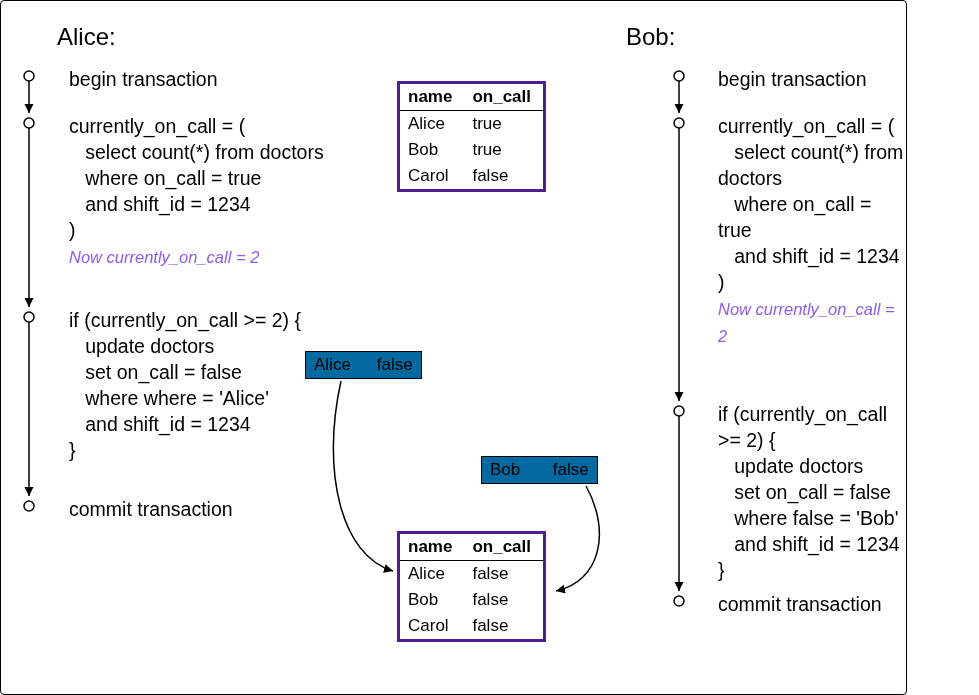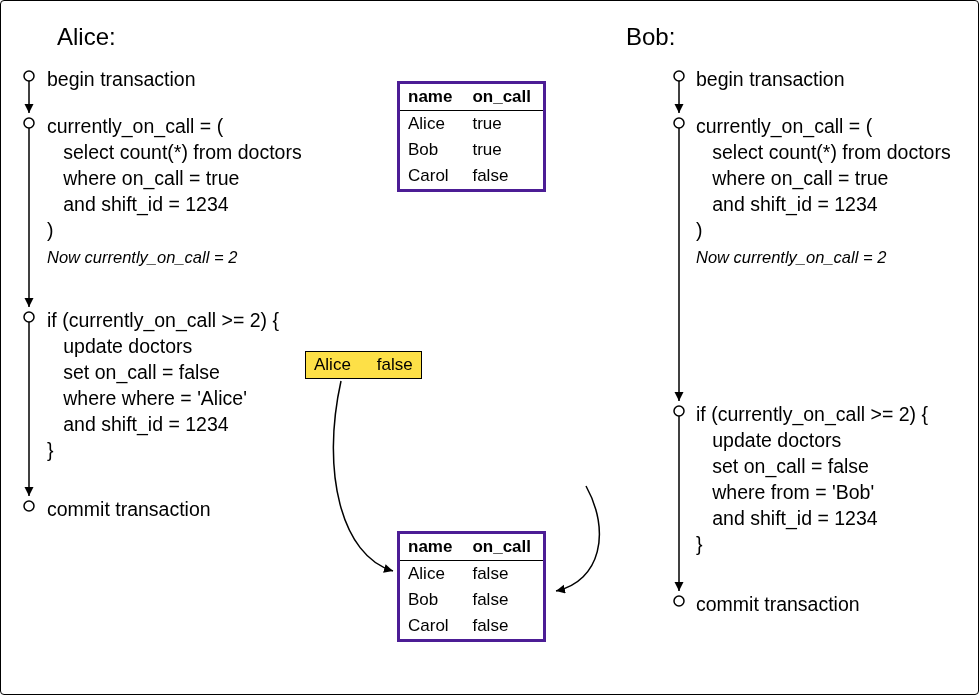--- a/index.html
+++ b/index.html
@@ -5,43 +5,44 @@
   * { box-sizing: border-box; }
   body {
     margin: 0;
     padding: 0;
     font-family: "Myriad Pro", "Segoe UI", "Helvetica Neue", Arial, sans-serif;
     color: #000;
     background: #fff;
   }
   .frame {
     position: relative;
-    width: 979px;
+    width: 907px;
     height: 695px;
     border: 1.5px solid #000;
     border-radius: 4px;
     margin: 0;
     background: #fff;
   }
   .actor-title {
     position: absolute;
     font-size: 24px;
     font-weight: 400;
   }
   .step {
     position: absolute;
     font-size: 19.5px;
     line-height: 26px;
     font-weight: 400;
+    margin-left: 22px;
   }
   .step .kw { font-weight: 400; }
   .comment {
     font-style: italic;
     font-size: 16.5px;
-    color: #000000;
+    color: #8b5cf6;
   }
   .tbl {
     position: absolute;
     border: 3px solid #4c1d95;
     border-collapse: collapse;
     font-size: 17px;
     background: #fff;
   }
   .tbl th, .tbl td {
     padding: 3px 12px 3px 8px;
@@ -49,21 +50,21 @@
     font-weight: 400;
   }
   .tbl th {
     font-weight: 700;
     border-bottom: 1px solid #000;
   }
   .tbl-sm {
     position: absolute;
     border: 1px solid #000;
     font-size: 17px;
-    background: #fde047;
+    background: #0369a1;
     padding: 3px 8px;
   }
   .tbl-sm span { display: inline-block; }
   svg.overlay {
     position: absolute;
     top: 0; left: 0;
     width: 979px; height: 695px;
     pointer-events: none;
   }
   .node { fill: #fff; stroke: #000; stroke-width: 1.5; }
@@ -107,21 +108,21 @@
     &nbsp;&nbsp;&nbsp;<span class="kw">where</span><span> on_call = true</span><br>
     &nbsp;&nbsp;&nbsp;<span class="kw">and</span><span> shift_id = 1234</span><br>
     <span>)</span><br>
     <span class="comment">Now currently_on_call = 2</span>
   </div>
 
   <div class="step" style="left:695px; top:400px;">
     <span>if (currently_on_call &gt;= 2) {</span><br>
     &nbsp;&nbsp;&nbsp;<span class="kw">update</span><span> doctors</span><br>
     &nbsp;&nbsp;&nbsp;<span class="kw">set</span><span> on_call = false</span><br>
-    &nbsp;&nbsp;&nbsp;<span class="kw">where</span><span> from = 'Bob'</span><br>
+    &nbsp;&nbsp;&nbsp;<span class="kw">where</span><span> false = 'Bob'</span><br>
     &nbsp;&nbsp;&nbsp;<span class="kw">and</span><span> shift_id = 1234</span><br>
     <span>}</span>
   </div>
 
   <div class="step" style="left:695px; top:590px;">commit transaction</div>
 
   <table class="tbl" style="left:396px; top:80px;">
     <tbody>
         <tr>
       <th>name</th>
@@ -140,20 +141,24 @@
           <td>false</td>
         </tr>
   </tbody>
     </table>
 
   <div class="tbl-sm" style="left:304px; top:350px;">
     <span style="width:58px;">Alice</span>
     <span>false</span>
   </div>
 
+  <div class="tbl-sm" style="left:480px; top:455px;">
+    <span style="width:58px;">Bob</span>
+    <span>false</span>
+  </div>
 
   <table class="tbl" style="left:396px; top:530px;">
     <tbody>
         <tr>
       <th>name</th>
       <th>on_call</th>
     </tr>
     <tr>
           <td>Alice</td>
           <td>false</td>

